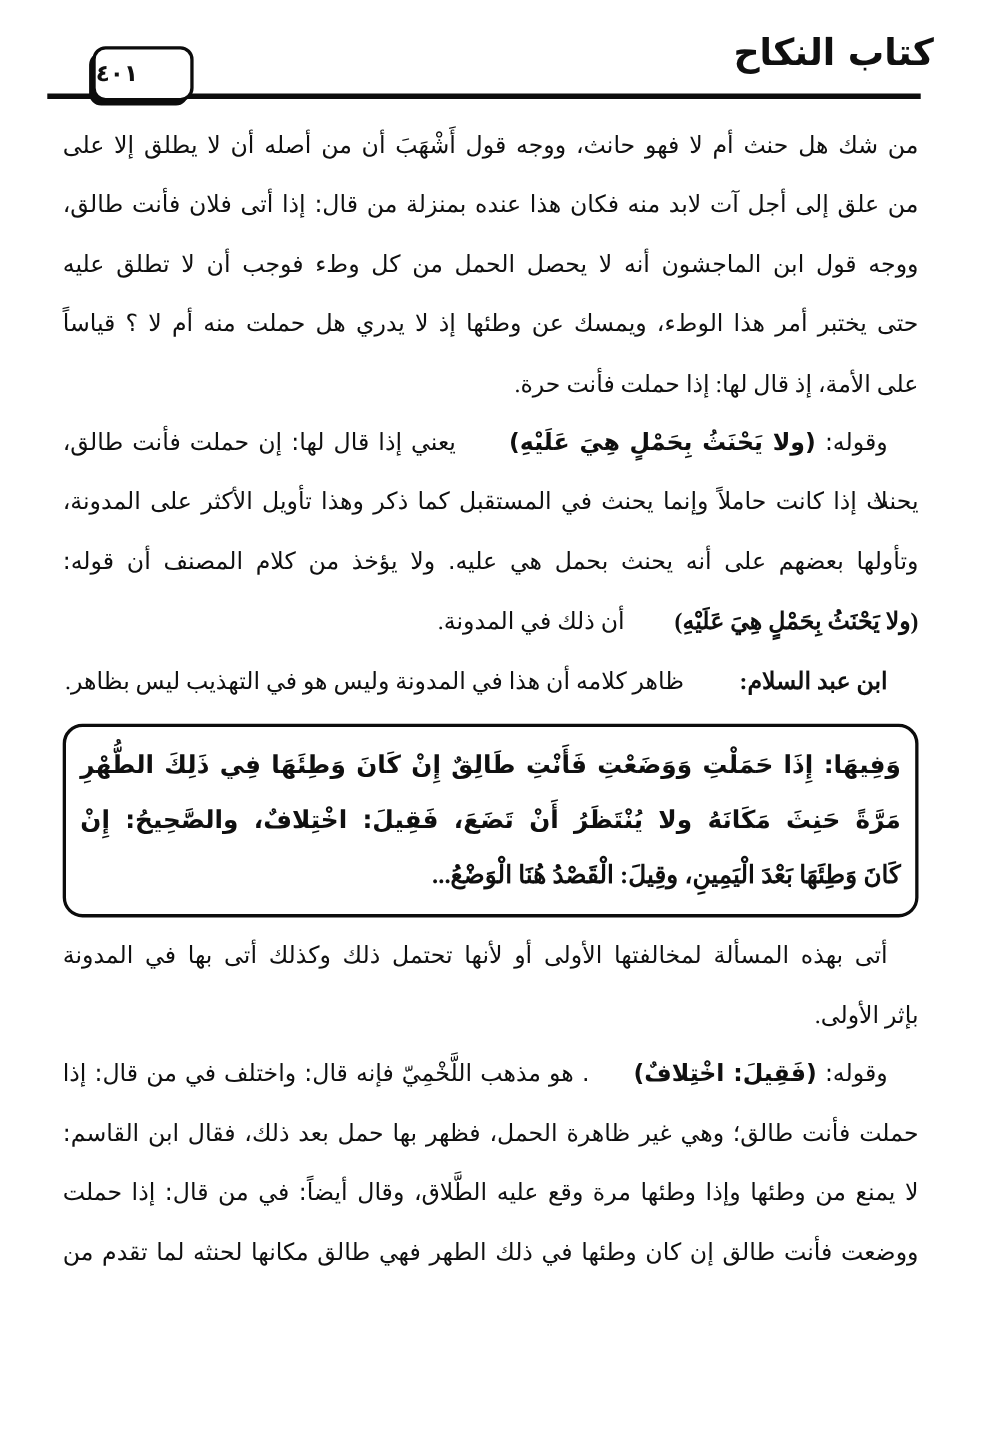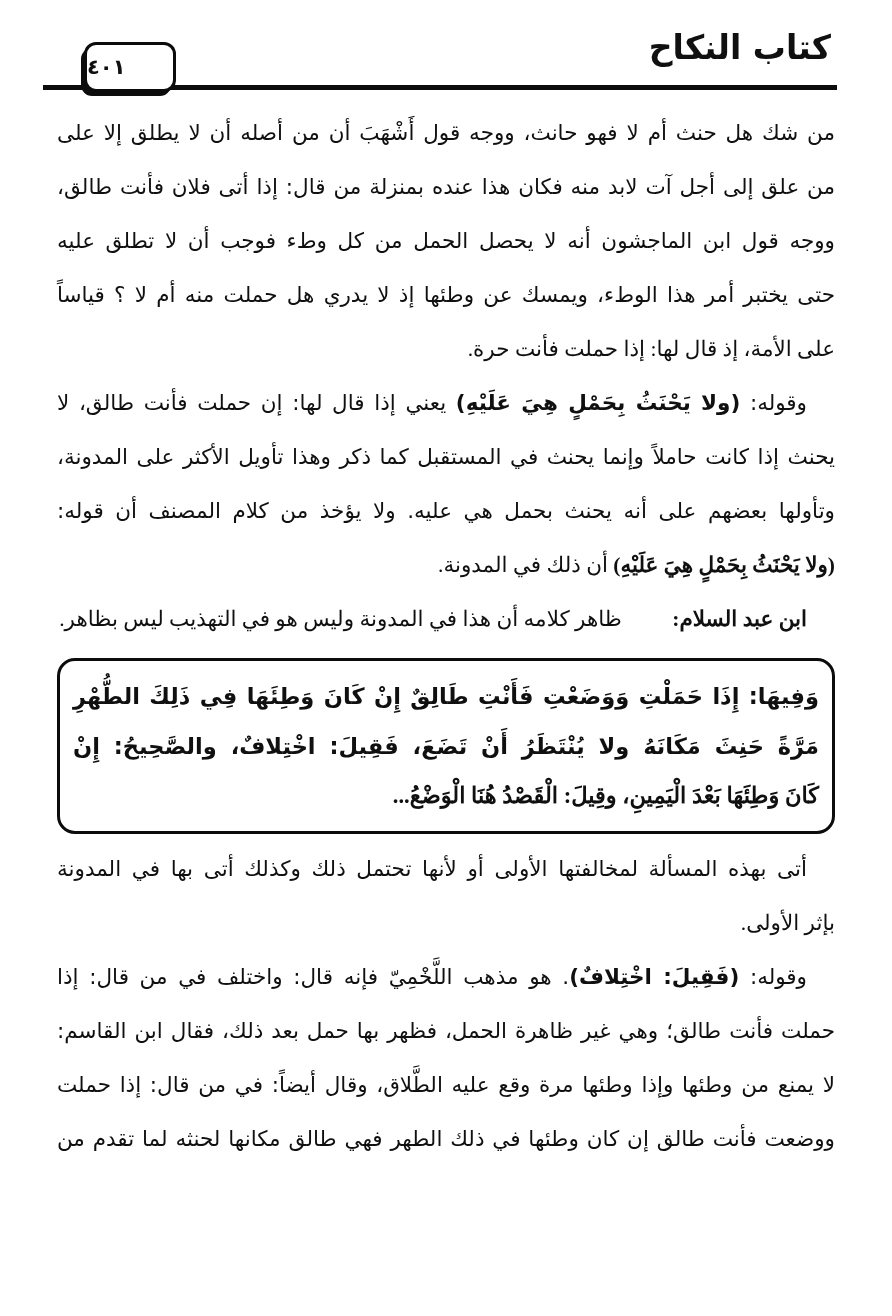--- a/index.html
+++ b/index.html
@@ -18,21 +18,21 @@
     overflow: hidden;
   }
   
   .hdr {
     position: relative;
     height: 92px;
   }
   .book-title {
     position: absolute;
     top: 28px;
-    right: 61px;
+    right: 43px;
     font-size: 33px;
     font-weight: bold;
     letter-spacing: 1px;
     transform: scaleY(1.02);
   }
   .hdr-rule {
     position: absolute;
     top: 85px;
     right: 55px;
     left: 43px;
@@ -63,21 +63,21 @@
   .line {
     height: 54px;
     line-height: 54px;
     font-size: 21.5px;
     text-align: justify;
     text-align-last: justify;
     overflow: visible;
   }
   .line.flush { text-align-last: right; font-family: Liberation Serif, serif; }
   .line.indent { padding-right: 28px; }
-  .bq { font-weight: bold; }
+  .bq { font-weight: bold; margin-left: 40px; }
   .author { font-weight: bold; margin-left: 45px; }
   
   .matn-box {
     margin: 12px 0 8px 0;
     border: 3px solid #0c0c0c;
     border-radius: 18px;
     padding: 10px 13px;
   }
   .matn-box .line {
     height: 50px;

